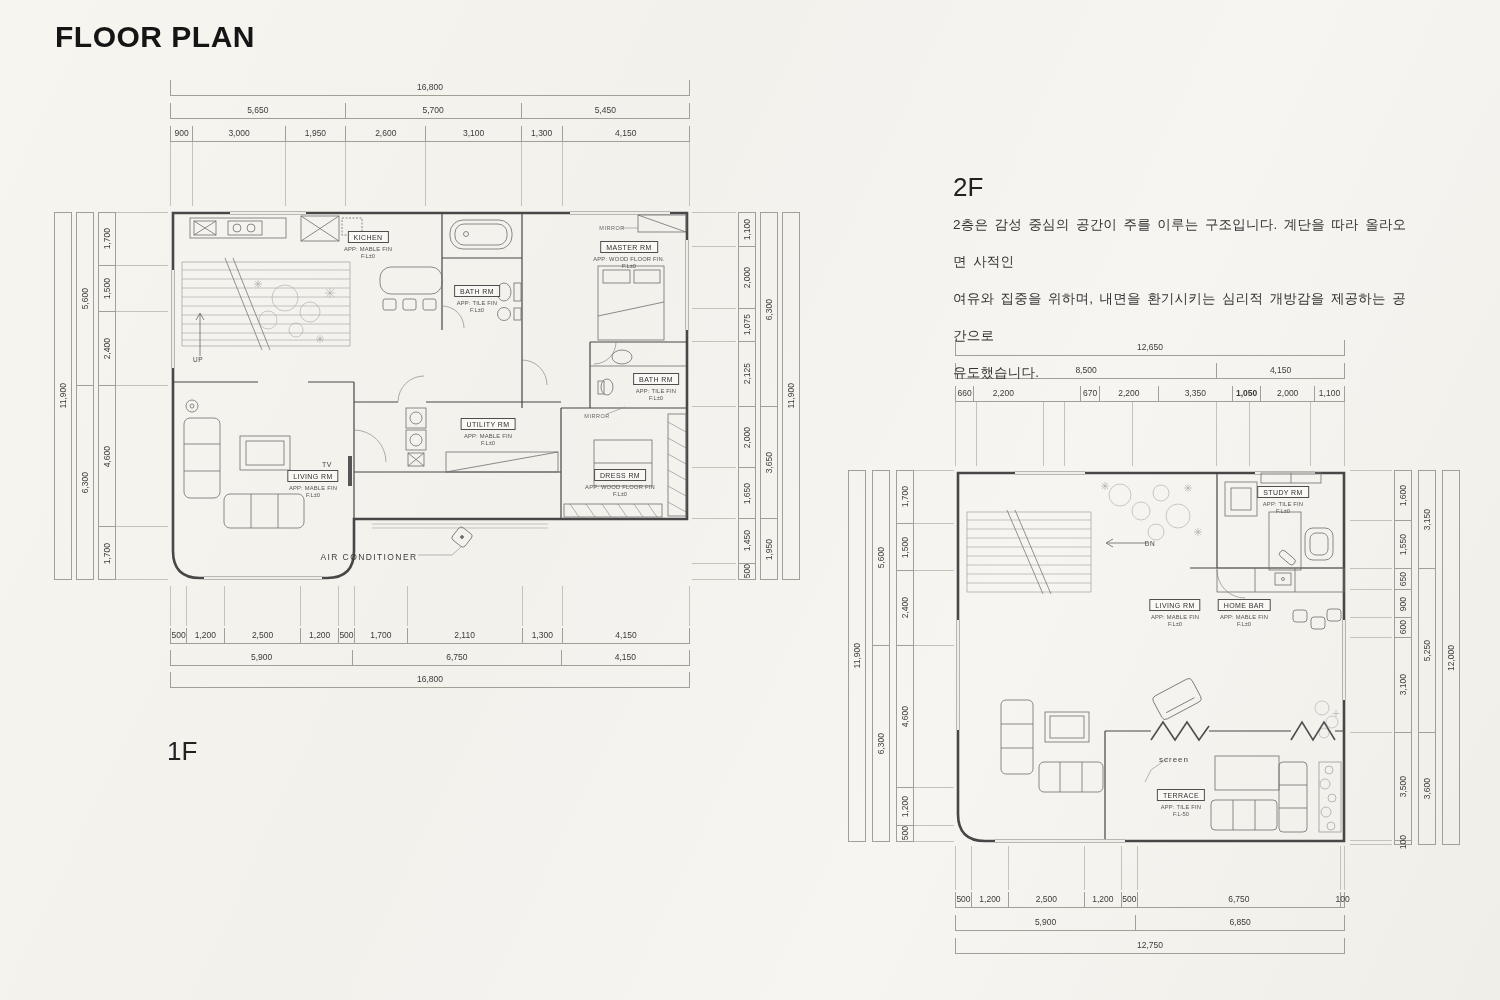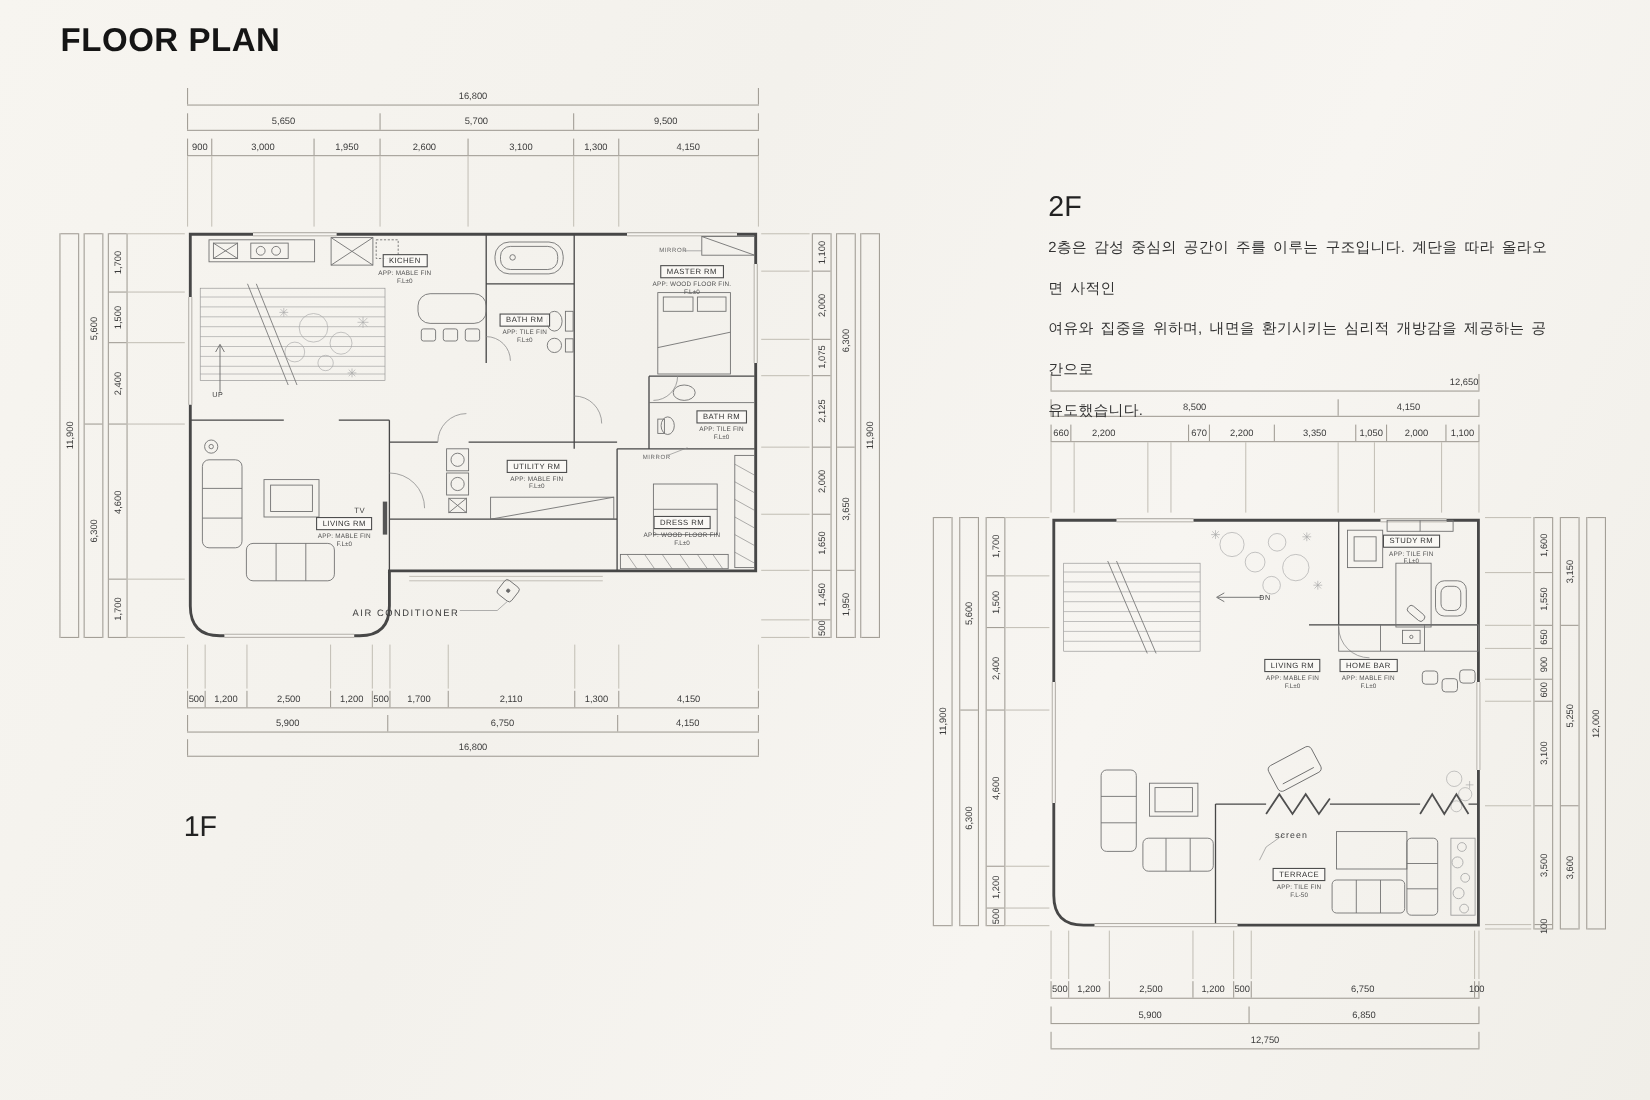--- a/index.html
+++ b/index.html
@@ -163,21 +163,21 @@
       </div>
     </div>
   <div class="dim-row" style="left:170px;top:103px;width:520px;height:16px;">
       <div class="hseg" style="flex-grow: 5650;">
         <span class="lab">5,650</span>
       </div>
       <div class="hseg" style="flex-grow: 5700;">
         <span class="lab">5,700</span>
       </div>
       <div class="hseg" style="flex-grow: 5450;">
-        <span class="lab">9,500</span>
+        <span class="lab">5,450</span>
       </div>
     </div>
   <div class="dim-row" style="left:170px;top:126px;width:520px;height:16px;">
       <div class="hseg" style="flex-grow: 700;">
         <span class="lab">900</span>
       </div>
       <div class="hseg" style="flex-grow: 3000;">
         <span class="lab">3,000</span>
       </div>
       <div class="hseg" style="flex-grow: 1950;">
@@ -479,21 +479,21 @@
     <g fill="none" stroke="#4f4f4f" stroke-width="1.6">
       <path d="M196,270L208,252L220,270L232,252L244,270L254,256"></path>
       <path d="M336,270L347,252L358,270L369,252L380,270"></path>
     </g>
     <g fill="none" stroke="#8a8a8a" stroke-width=".6">
       <path d="M213,288L196,300L190,312"></path>
     </g>
   </svg>
 
   <div class="dim-row" style="left:955px;top:340px;width:390px;height:16px;">
-      <div class="hseg" style="flex-grow: 12650; justify-content: flex-end;">
+      <div class="hseg" style="flex-grow: 12650;">
         <span class="lab">12,650</span>
       </div>
     </div>
   <div class="dim-row" style="left:955px;top:363px;width:390px;height:16px;">
       <div class="hseg" style="flex-grow: 8500;">
         <span class="lab">8,500</span>
       </div>
       <div class="hseg" style="flex-grow: 4150;">
         <span class="lab">4,150</span>
       </div>
@@ -507,21 +507,21 @@
       </div>
       <div class="hseg" style="flex-grow: 670; margin-left: 48px;">
         <span class="lab">670</span>
       </div>
       <div class="hseg" style="flex-grow: 2200;">
         <span class="lab">2,200</span>
       </div>
       <div class="hseg" style="flex-grow: 2770;">
         <span class="lab">3,350</span>
       </div>
-      <div class="hseg" style="flex-grow: 1050;">
+      <div class="hseg" style="flex-grow: 1050; font-weight: bold;">
         <span class="lab">1,050</span>
       </div>
       <div class="hseg" style="flex-grow: 2000;">
         <span class="lab">2,000</span>
       </div>
       <div class="hseg" style="flex-grow: 1100;">
         <span class="lab">1,100</span>
       </div>
     </div>
   <div class="dim-row ticks" style="left:955px;top:402px;width:390px;height:64px;">

